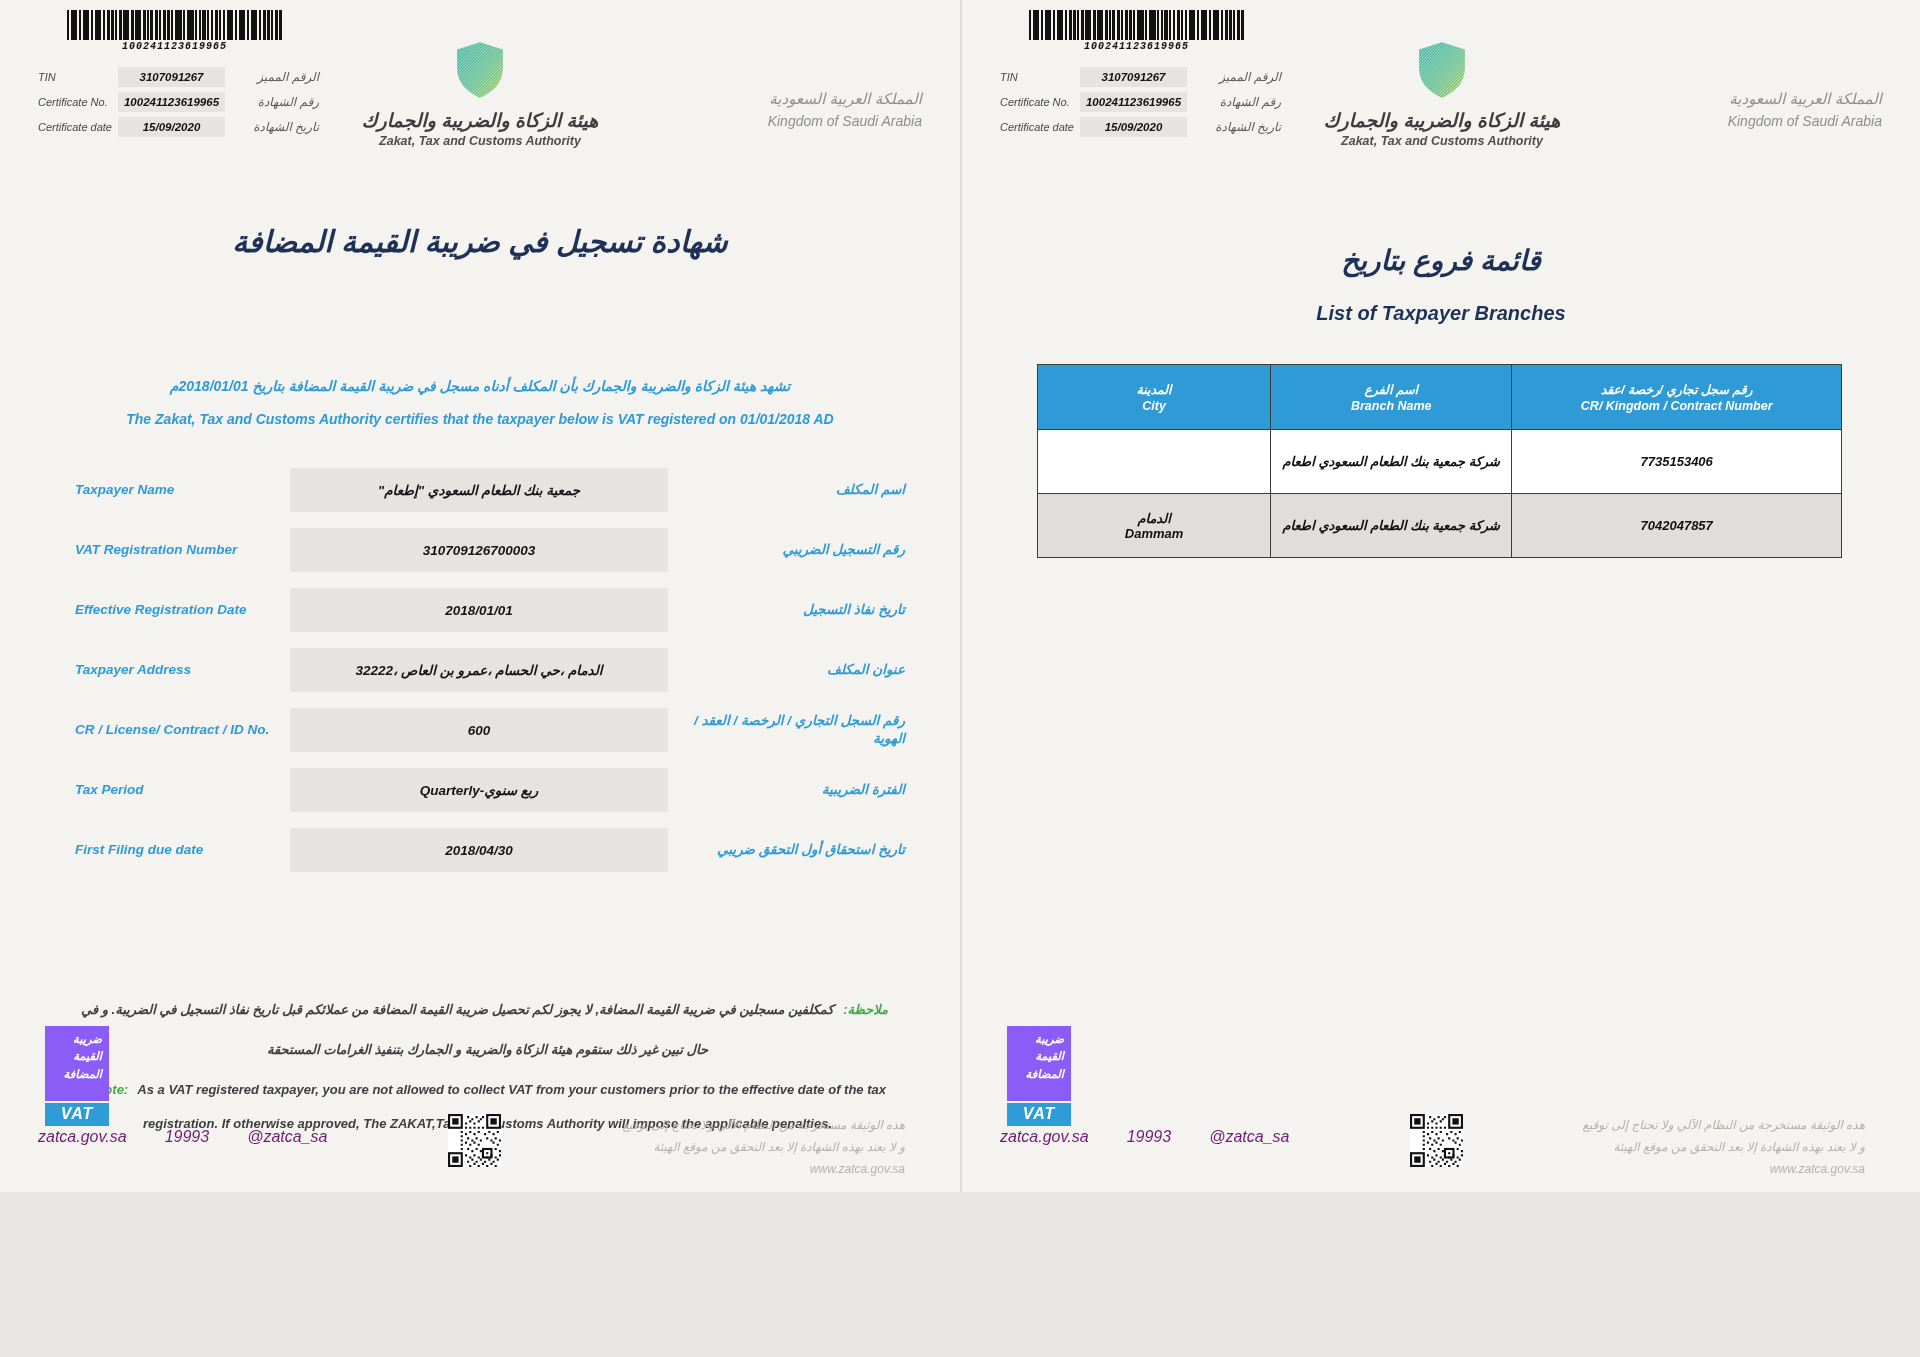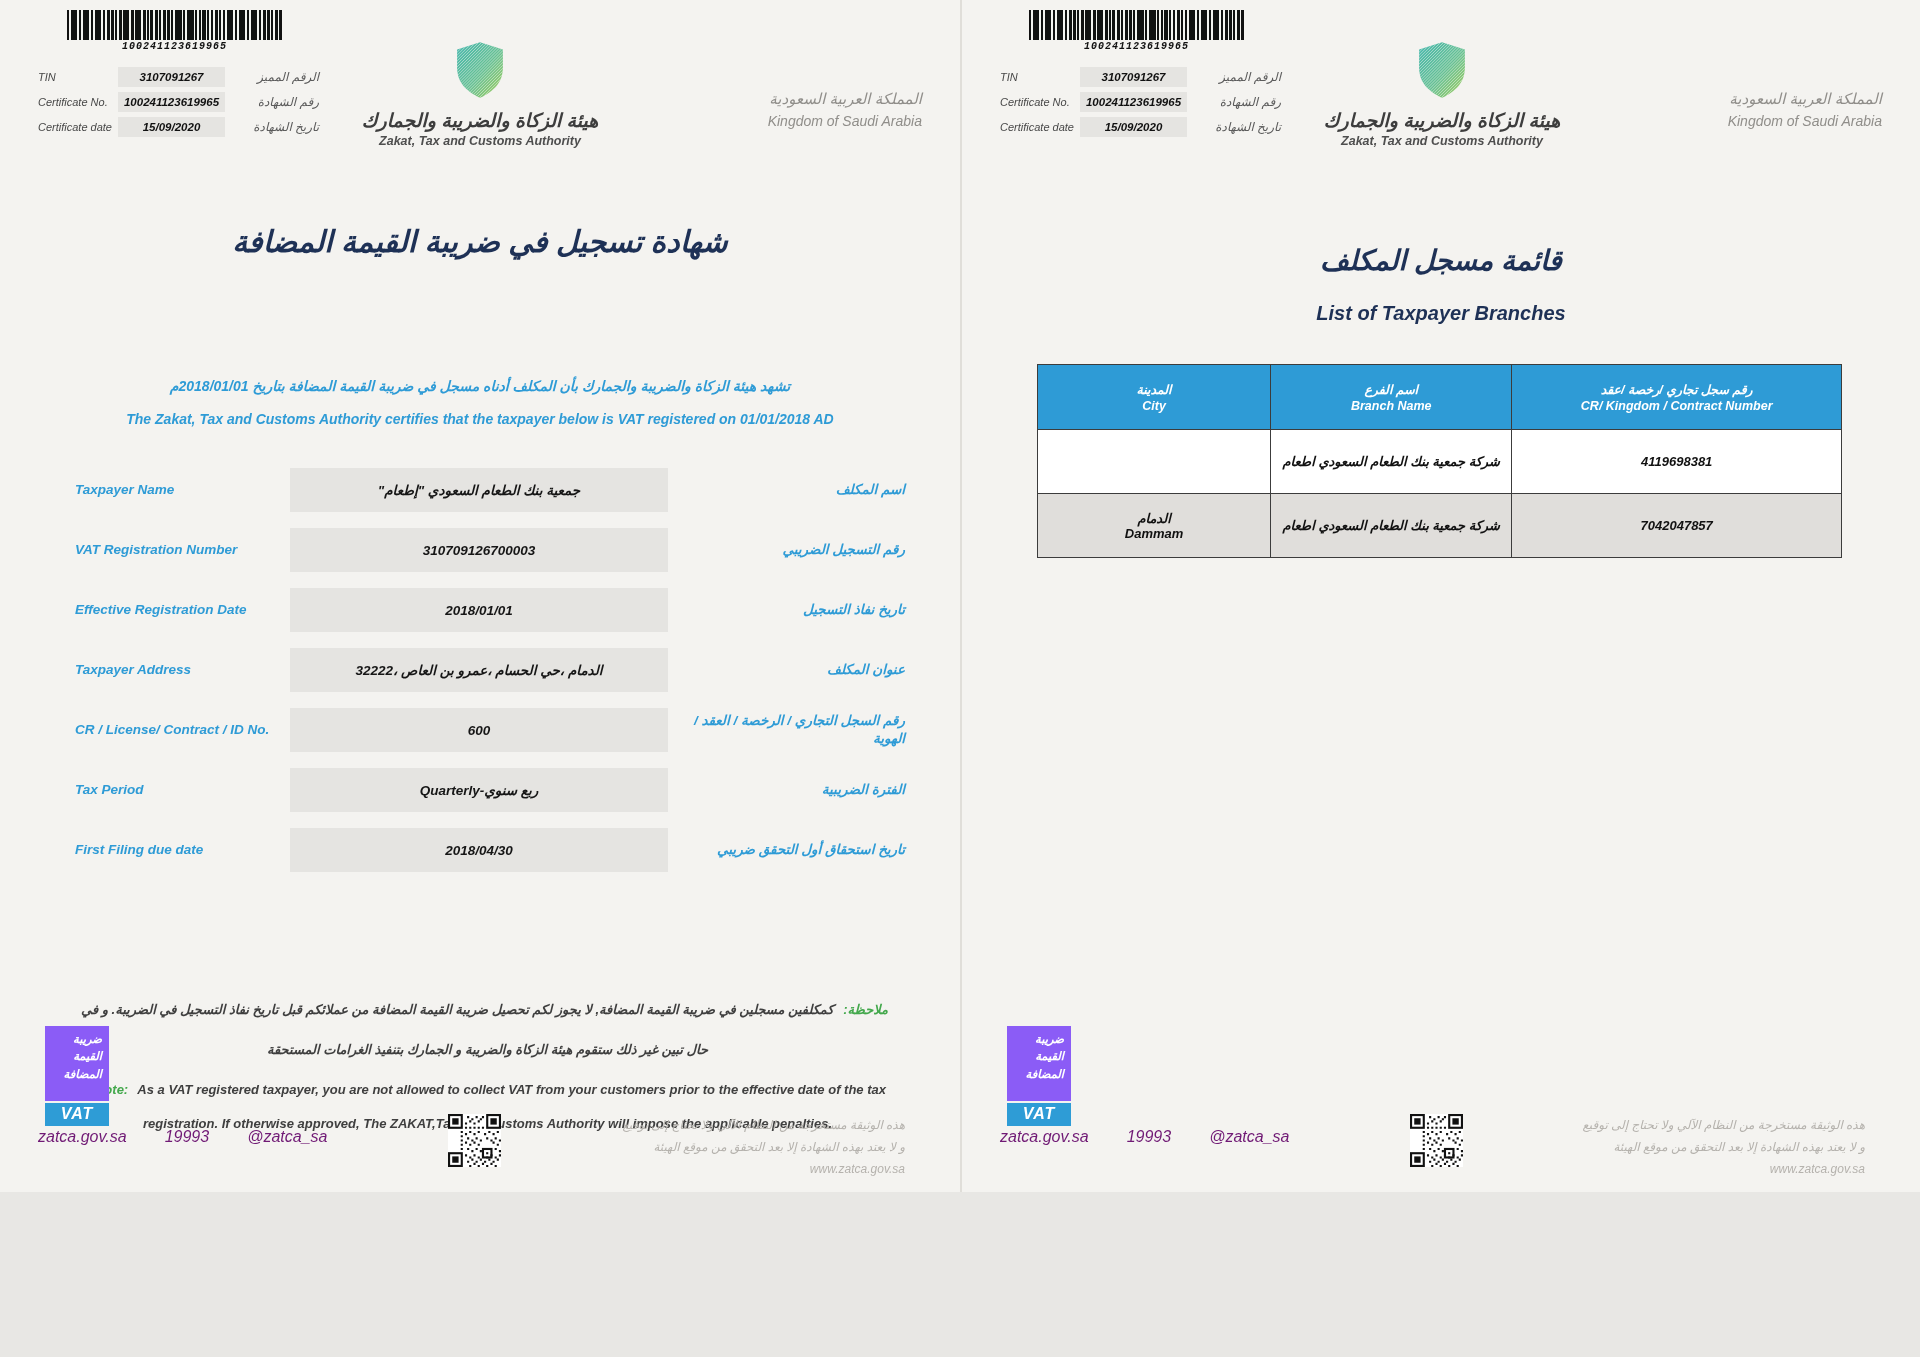--- a/index.html
+++ b/index.html
@@ -307,21 +307,21 @@
       <div class="auth-ar">هيئة الزكاة والضريبة والجمارك</div>
       <div class="auth-en">Zakat, Tax and Customs Authority</div>
     </div>
 
     <div class="hdr-right">
       <div class="kingdom-ar">المملكة العربية السعودية</div>
       <div class="kingdom-en">Kingdom of Saudi Arabia</div>
     </div>
 
     <div class="branches-title">
-      <div class="branches-title-ar">قائمة مسجل المكلف</div>
+      <div class="branches-title-ar">قائمة فروع بتاريخ</div>
       <div class="branches-title-en">List of Taxpayer Branches</div>
     </div>
 
     <table class="btable">
       <thead>
         <tr>
           <th class="col-city">
             <span class="th-ar">المدينة</span>
             <span class="th-en">City</span>
           </th>
@@ -337,21 +337,21 @@
       </thead>
       <tbody>
         <tr>
           <td>
             <span class="cell-ar"></span>
             <span class="cell-en"></span>
           </td>
           <td>
             <span class="cell-ar">شركة جمعية بنك الطعام السعودي اطعام</span>
           </td>
-          <td>4119698381</td>
+          <td>7735153406</td>
         </tr>
         <tr class="alt">
           <td>
             <span class="cell-ar">الدمام</span>
             <span class="cell-en">Dammam</span>
           </td>
           <td>
             <span class="cell-ar">شركة جمعية بنك الطعام السعودي اطعام</span>
           </td>
           <td>7042047857</td>

